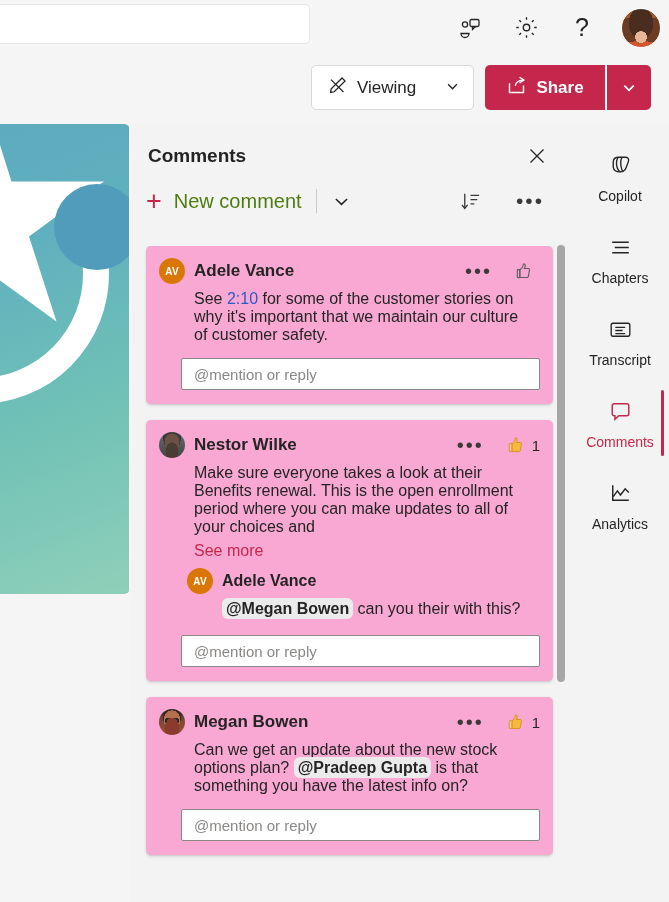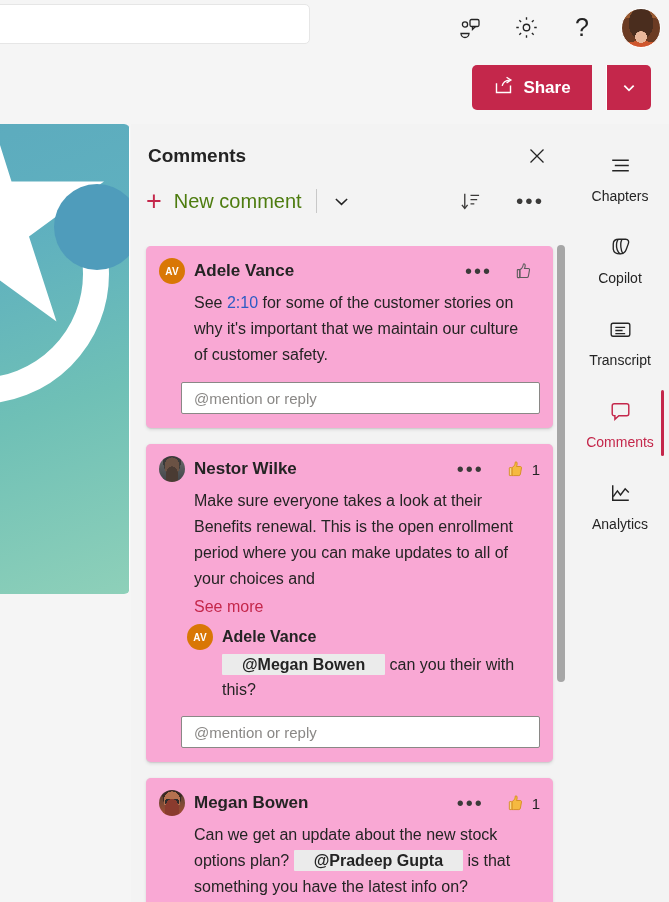--- a/index.html
+++ b/index.html
@@ -47,21 +47,21 @@
   }
   .viewing-btn {
     position: absolute; left: 311px; top: 10px;
     width: 163px; height: 45px;
     background: #ffffff; border: 1px solid #d9d9d9; border-radius: 5px;
     display: flex; align-items: center; gap: 9px; padding: 0 14px;
     cursor: pointer;
   }
   .viewing-label { font-size: 17px; color: #242424; }
   .share-btn {
-    position: absolute; left: 472px; top: 10px;
+    position: absolute; left: 485px; top: 10px;
     width: 120px; height: 45px;
     background: #c4274b; border-radius: 5px 0 0 5px;
     display: flex; align-items: center; justify-content: center; gap: 9px;
     color: #ffffff; font-size: 17px; font-weight: bold; cursor: pointer;
   }
   .share-caret {
     position: absolute; left: 606px; top: 10px;
     width: 45px; height: 45px; background: #c4274b; border-radius: 0 5px 5px 0;
     display: flex; align-items: center; justify-content: center;
     color: #fff; cursor: pointer;
@@ -167,34 +167,34 @@
   .author { font-size: 17px; font-weight: bold; color: #242424; }
   .head-spacer { flex: 1; }
   .card-dots { font-size: 20px; letter-spacing: 2px; color: #3b3a39;
                line-height: 8px; cursor: pointer; padding: 0 4px; }
   .react {
     display: flex; align-items: center; gap: 6px; margin-left: 18px;
     cursor: pointer;
   }
   .react .count { font-size: 15px; color: #242424; }
   .body {
-    font-size: 16px; line-height: 26px; color: #242424;
+    font-size: 16px; line-height: 18px; color: #242424;
     margin: 6px 16px 0 35px;
   }
   .ts-link { color: #2d5bc4; cursor: pointer; }
   .see-more {
     display: inline-block; color: #c4274b; font-size: 16px; font-weight: normal;
     margin: 6px 0 0 35px; cursor: pointer;
   }
   .reply-block { margin: 8px 0 0 28px; }
   .reply-head { display: flex; align-items: center; }
   .reply-author { font-size: 16px; font-weight: bold; color: #242424; }
   .reply-body { font-size: 16px; line-height: 25px; color: #242424; margin: 2px 0 0 35px; }
   .mention {
-    background: #ebebeb; font-weight: bold; padding: 2px 20px; border-radius: 1px;
+    background: #ebebeb; font-weight: bold; padding: 2px 4px; border-radius: 6px;
   }
   .reply-input {
     margin: 14px 0 0 22px; height: 32px; background: #ffffff;
     border: 1px solid #8a8886; border-radius: 2px;
     display: flex; align-items: center; padding: 0 12px;
     font-size: 15px; color: #8a8886; cursor: text;
   }
 
   
   .scroll-track {
@@ -247,20 +247,35 @@
         </svg>
       </div>
       <div class="ticon">
         <span class="help-glyph">?</span>
       </div>
       <div class="avatar-top"></div>
     </div>
   </div>
 
   <div class="actionrow">
+    <div class="viewing-btn">
+      <span>
+        <svg width="22" height="22" viewBox="0 0 24 24" fill="none" stroke="#242424" stroke-width="1.4">
+          <path d="M17.5 3.2 L20.8 6.5 L9 18.3 L5 19 L5.7 15 Z"></path>
+          <path d="M5.5 5 L19 18.5"></path>
+        </svg>
+      </span>
+      <span class="viewing-label">Viewing</span>
+      <span style="flex:1"></span>
+      <span>
+        <svg width="13" height="13" viewBox="0 0 12 12" fill="none" stroke="#242424" stroke-width="1.3">
+          <path d="M2 4 L6 8 L10 4"></path>
+        </svg>
+      </span>
+    </div>
     <div class="share-btn">
       <span>
         <svg width="21" height="21" viewBox="0 0 24 24" fill="none" stroke="#ffffff" stroke-width="1.6">
           <path d="M4 9.5 V20 H20 V12"></path>
           <path d="M10.5 12.5 C11.5 8 14.5 6 19 5.8"></path>
           <path d="M15.5 2.6 L20.4 5.8 L15.5 9"></path>
         </svg>
       </span>
       <span>Share</span>
     </div>
@@ -392,36 +407,36 @@
 
     <div class="scroll-track" style="left:425px; top:119px;">
       <div class="scroll-thumb"></div>
     </div>
   </div>
 
   <div class="rail">
 
     <div class="rail-item">
       <div class="rail-icon">
-        <svg width="29" height="29" viewBox="0 0 28 28" fill="none" stroke="#242424" stroke-width="1.4">
-          <path d="M6 9 H22 M8.5 14 H22 M6 19 H22"></path>
-        </svg>
-      </div>
-      <div class="rail-label">Chapters</div>
-    </div>
-
-    <div class="rail-item">
-      <div class="rail-icon">
         <svg width="29" height="29" viewBox="0 0 28 28" fill="none" stroke="#242424" stroke-width="1.3">
           <path d="M7 10.5 C7 7.5 9.5 6 12.5 6 L19 6 C21.5 6 22.5 8 21.5 10.5 L19.5 16 C18.6 18.6 16.5 20.2 13.5 20.2 C9.8 20.2 7.4 18.2 7 15.5 Z"></path>
           <path d="M11.6 6.3 C10 9 9.8 13 10.8 16.2 C11.5 18.4 12.6 19.7 14 20.1"></path>
           <path d="M15.4 6.1 C14 9 14 13.5 15 17 C15.4 18.5 16 19.6 16.8 20"></path>
         </svg>
       </div>
       <div class="rail-label">Copilot</div>
+    </div>
+
+    <div class="rail-item">
+      <div class="rail-icon">
+        <svg width="29" height="29" viewBox="0 0 28 28" fill="none" stroke="#242424" stroke-width="1.4">
+          <path d="M6 9 H22 M8.5 14 H22 M6 19 H22"></path>
+        </svg>
+      </div>
+      <div class="rail-label">Chapters</div>
     </div>
 
     <div class="rail-item">
       <div class="rail-icon">
         <svg width="29" height="29" viewBox="0 0 28 28" fill="none" stroke="#242424" stroke-width="1.3">
           <rect x="5" y="8" width="18" height="12.5" rx="1.8"></rect>
           <path d="M9 12 H18.5 M9 15 H16 M9 18 H18.5"></path>
         </svg>
       </div>
       <div class="rail-label">Transcript</div>

